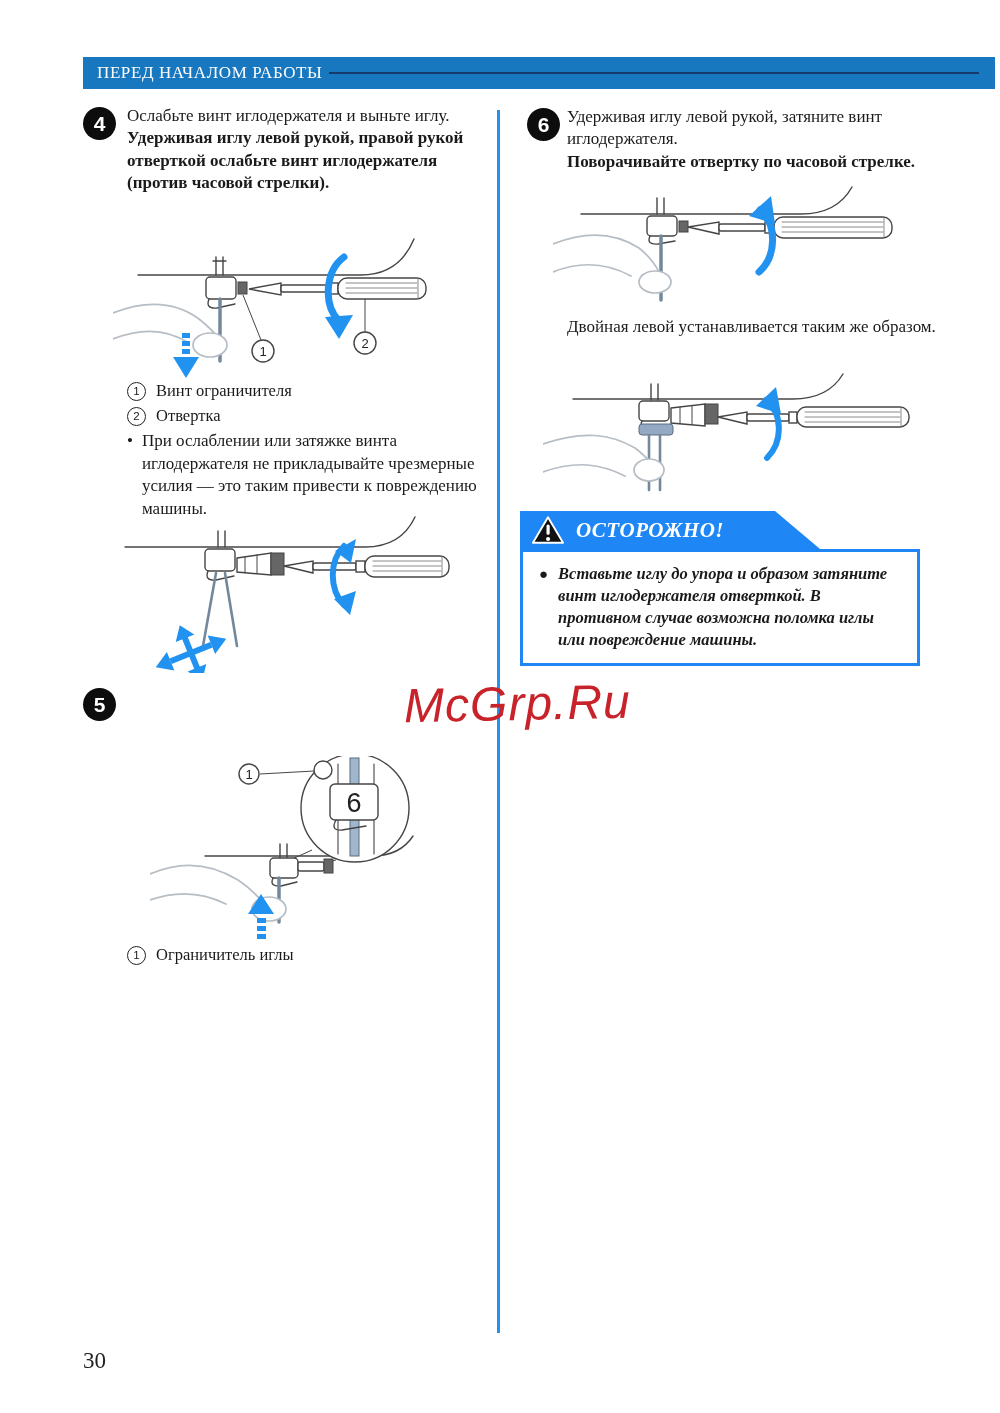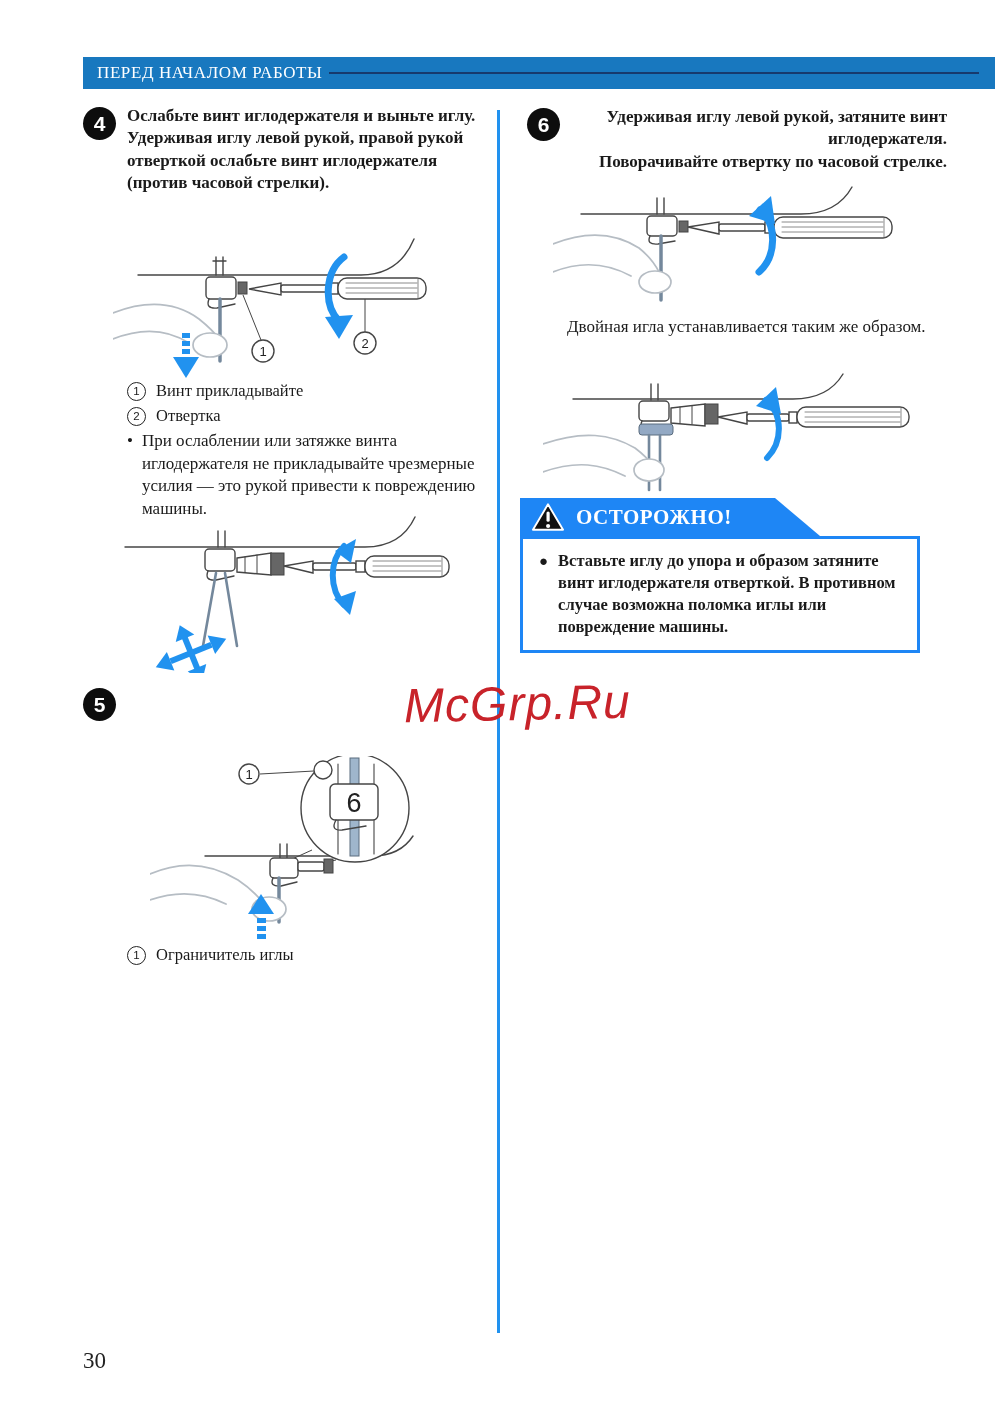--- a/index.html
+++ b/index.html
@@ -11,37 +11,37 @@
               background:#1878bf;display:flex;align-items:center;padding:16px 14px;box-sizing:border-box;text-align:center;}
   .header-title{color:#fff;font-size:17px;letter-spacing:.6px;white-space:nowrap;}
   .header-rule{flex:1;height:2px;background:#173a6d;margin-left:6px;margin-right:2px;}
 
   
   .col-divider{position:absolute;left:497px;top:110px;width:3px;height:1223px;background:#2192ef;}
   .step-badge{position:absolute;width:33px;height:33px;border-radius:50%;background:#0d0d0d;
               color:#fff;font-family:"Liberation Sans",sans-serif;font-weight:bold;font-size:21px;
               display:flex;align-items:center;justify-content:center;}
   .step-text{position:absolute;font-size:17px;line-height:1.32;}
-  .step-title{font-weight:bold;}
+  .step-title{font-weight:normal;}
   .step-body{font-weight:bold;}
 
   .callout-row{display:flex;align-items:flex-start;margin-bottom:4px;font-size:16.5px;line-height:1.25;}
   .circ-num{display:inline-flex;align-items:center;justify-content:center;flex:0 0 auto;
             width:17px;height:17px;border:1.3px solid #222;border-radius:50%;
             font-family:"Liberation Sans",sans-serif;font-size:11.5px;margin-right:10px;margin-top:1px;}
   .note-row{display:flex;align-items:flex-start;font-size:17px;line-height:1.32;margin-top:2px;}
   .note-row .bullet{flex:0 0 auto;margin-right:9px;font-size:17px;}
 
   .para{position:absolute;font-size:17px;line-height:1.35;}
 
   .fig{position:absolute;}
   .fig svg{display:block;}
 
   
-  .warning{position:absolute;left:520px;top:498px;width:326px;}
+  .warning{position:absolute;left:520px;top:511px;width:326px;font-style:italic;}
   .warning-band{width:300px;height:38px;background:#1e86f5;display:flex;align-items:center;
                 padding-left:12px;box-sizing:border-box;
                 clip-path:polygon(0 0,255px 0,300px 100%,0 100%);}
   .warning-band-title{color:#fff;font-weight:bold;font-size:21px;letter-spacing:.5px;margin-left:12px;}
   .warning-body{border:3px solid #1e86f5;background:#fff;padding:11px 14px 12px 16px;box-sizing:border-box;width:400px;}
   .warning-item{display:flex;align-items:flex-start;font-size:16.5px;font-weight:bold;line-height:1.33;}
   .warning-item .dot{flex:0 0 auto;font-size:15px;margin-right:10px;margin-top:2px;}
 
   .watermark{position:absolute;left:404px;top:676px;font-family:"Liberation Sans",sans-serif;
              font-style:italic;font-size:48px;color:#c8232a;letter-spacing:1px;white-space:nowrap;
@@ -108,29 +108,29 @@
       <text class="fig-num" x="150" y="123">1</text>
       <line class="callout-line" x1="252" y1="66" x2="252" y2="99"></line>
       <circle class="fillw" cx="252" cy="110" r="11"></circle>
       <text class="fig-num" x="252" y="115">2</text>
     </svg>
   </div>
 
   <div style="position:absolute;left:127px;top:381px;width:360px;">
     <div class="callout-row">
       <span class="circ-num">1</span>
-      <span>Винт прикладывайте</span>
+      <span>Винт ограничителя</span>
     </div>
     <div class="callout-row">
       <span class="circ-num">2</span>
       <span>Отвертка</span>
     </div>
     <div class="note-row">
       <span class="bullet">•</span>
-      <span>При ослаблении или затяжке винта иглодержателя не прикладывайте чрезмерные усилия — это рукой привести к повреждению машины.</span>
+      <span>При ослаблении или затяжке винта иглодержателя не прикладывайте чрезмерные усилия — это таким привести к повреждению машины.</span>
     </div>
   </div>
 
   <div class="fig" style="left:113px;top:513px;">
     <svg width="348" height="160" viewBox="0 0 348 160">
       <path class="ln" d="M 12 34 H 252 Q 288 34 302 4"></path>
       <path class="ln" d="M 105 18 V 34 M 112 18 V 34"></path>
       <rect class="fillw" x="92" y="36" width="30" height="22" rx="4"></rect>
       <path class="ln" d="M 95 58 Q 91 68 103 67 L 121 63"></path>
       <path class="fillw" d="M 124 45 L 158 40 L 158 62 L 124 59 Z"></path>
@@ -195,21 +195,21 @@
   <div style="position:absolute;left:127px;top:945px;width:320px;">
     <div class="callout-row">
       <span class="circ-num">1</span>
       <span>Ограничитель иглы</span>
     </div>
   </div>
 
   <div class="step-badge" style="left:527px;top:108px;">
     <span>6</span>
   </div>
-  <div class="step-text" style="left:567px;top:106px;width:380px;text-align:right;">
+  <div class="step-text" style="left:567px;top:106px;width:380px;">
     <div class="step-title">Удерживая иглу левой рукой, затяните винт иглодержателя.</div>
     <div class="step-body">Поворачивайте отвертку по часовой стрелке.</div>
   </div>
 
   <div class="fig" style="left:553px;top:184px;">
     <svg width="368" height="128" viewBox="0 0 368 128">
       <path class="ln" d="M 28 30 H 248 Q 284 30 299 3"></path>
       <path class="ln" d="M 104 14 V 30 M 111 14 V 30"></path>
       <rect class="fillw" x="94" y="32" width="30" height="20" rx="4"></rect>
       <path class="ln" d="M 97 52 Q 93 61 105 60 L 122 57"></path>
@@ -221,21 +221,21 @@
       <path class="ln" style="stroke:#8a8a8a;stroke-width:1" d="M 229 38 H 330 M 229 43 H 330 M 229 48 H 330 M 331 34 V 53"></path>
       <line class="needle" x1="108" y1="52" x2="108" y2="116"></line>
       <path class="hand" d="M 0 60 C 35 46 64 50 86 64 C 96 72 102 80 106 88"></path>
       <path class="hand" d="M 0 88 C 30 76 56 80 78 92"></path>
       <ellipse class="handfill" cx="102" cy="98" rx="16" ry="11"></ellipse>
       <path class="bluearc" d="M 206 88 C 224 72 224 40 207 26"></path>
       <polygon class="blue" points="196,32 218,12 222,40"></polygon>
     </svg>
   </div>
 
-  <div class="para" style="left:567px;top:316px;width:390px;">Двойная игла устанавливается таким же образом.</div>
+  <div class="para" style="left:567px;top:316px;width:390px;">Двойная левой устанавливается таким же образом.</div>
 
   <div class="fig" style="left:543px;top:372px;">
     <svg width="392" height="138" viewBox="0 0 392 138">
       <path class="ln" d="M 30 27 H 250 Q 285 27 300 2"></path>
       <path class="ln" d="M 108 12 V 28 M 115 12 V 28"></path>
       <rect class="fillw" x="96" y="29" width="30" height="20" rx="4"></rect>
       <path class="ln" d="M 99 49 Q 95 58 107 57 L 124 54"></path>
       <path class="fillw" d="M 128 36 L 162 32 L 162 54 L 128 51 Z"></path>
       <path class="ln" style="stroke-width:1" d="M 137 35 L 137 51 M 149 34 L 149 52"></path>
       <rect class="dark" x="162" y="32" width="13" height="20"></rect>

